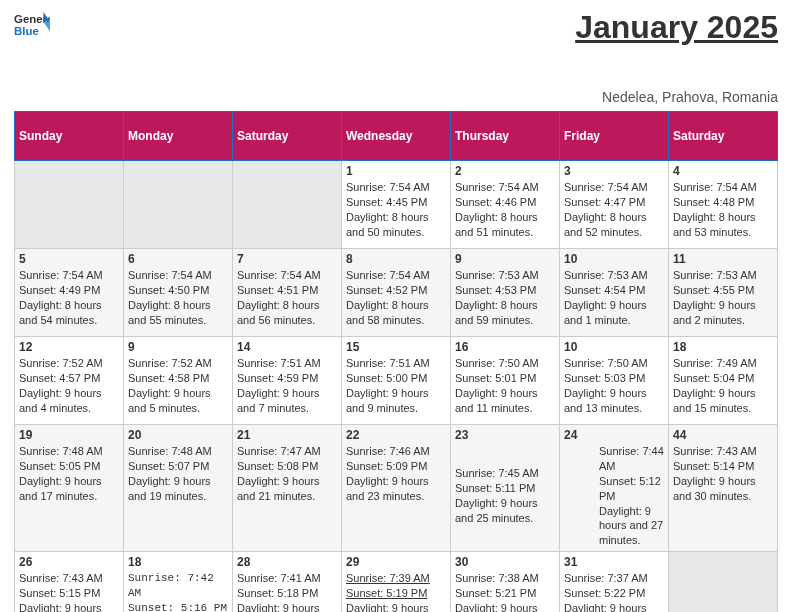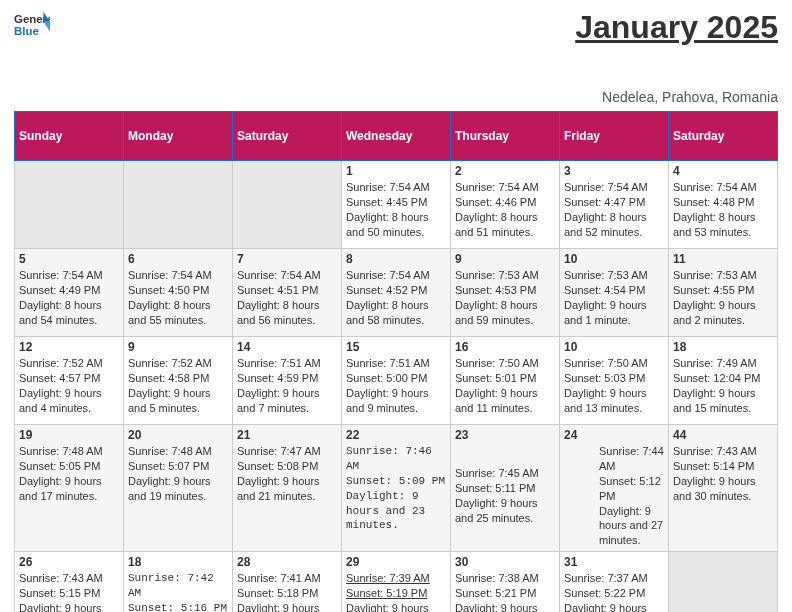--- a/index.html
+++ b/index.html
@@ -226,21 +226,21 @@
           </td>
           <td>
             <div class="day-number">10</div>
             <div class="day-info" style="white-space: pre-line;">Sunrise: 7:50 AM
 Sunset: 5:03 PM
 Daylight: 9 hours and 13 minutes.</div>
           </td>
           <td>
             <div class="day-number">18</div>
             <div class="day-info" style="white-space: pre-line;">Sunrise: 7:49 AM
-Sunset: 12:04 PM
+Sunset: 5:04 PM
 Daylight: 9 hours and 15 minutes.</div>
           </td>
         </tr>
         <tr>
           <td>
             <div class="day-number">19</div>
             <div class="day-info" style="white-space: pre-line;">Sunrise: 7:48 AM
 Sunset: 5:05 PM
 Daylight: 9 hours and 17 minutes.</div>
           </td>
@@ -251,21 +251,21 @@
 Daylight: 9 hours and 19 minutes.</div>
           </td>
           <td>
             <div class="day-number">21</div>
             <div class="day-info" style="white-space: pre-line;">Sunrise: 7:47 AM
 Sunset: 5:08 PM
 Daylight: 9 hours and 21 minutes.</div>
           </td>
           <td>
             <div class="day-number">22</div>
-            <div class="day-info" style="white-space: pre-line; font-family: Liberation Mono, monospace;">Sunrise: 7:46 AM
+            <div class="day-info" style="white-space: pre-line;">Sunrise: 7:46 AM
 Sunset: 5:09 PM
 Daylight: 9 hours and 23 minutes.</div>
           </td>
           <td>
             <div class="day-number">23</div>
             <div class="day-info" style="white-space: pre-line; margin-top: 24px;">Sunrise: 7:45 AM
 Sunset: 5:11 PM
 Daylight: 9 hours and 25 minutes.</div>
           </td>
           <td>

